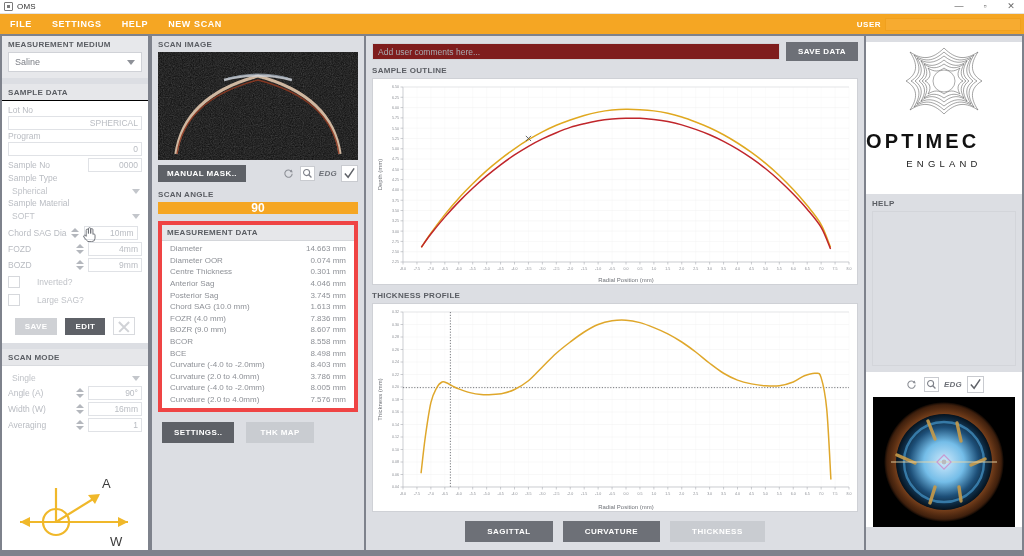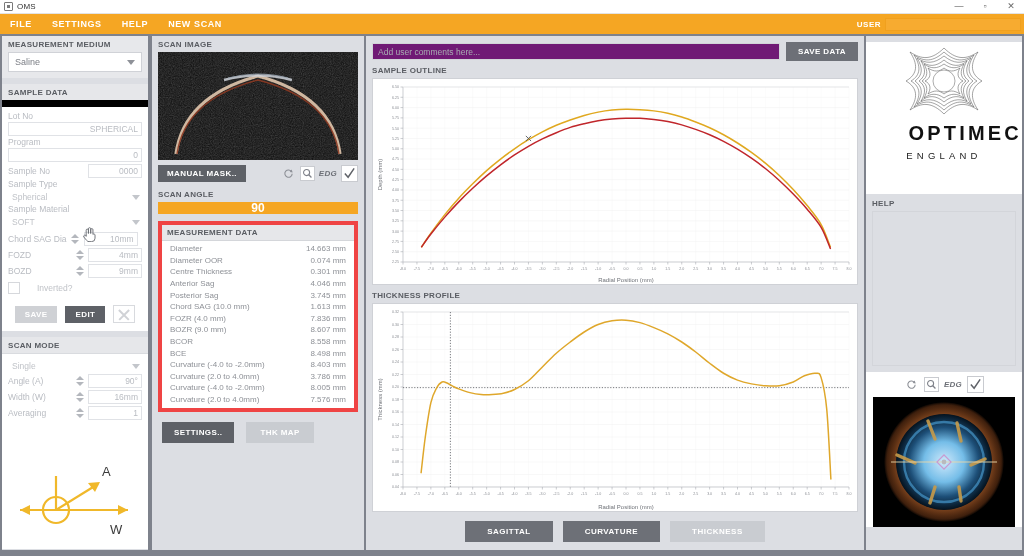--- a/index.html
+++ b/index.html
@@ -202,42 +202,42 @@
   .md-row {
     display: flex; justify-content: space-between; align-items: center;
     padding: 0 8px; height: 11.6px;
   }
   .md-key { font-size: 8px; color: #8e9197; white-space: nowrap; }
   .md-val { font-size: 8px; color: #8e9197; white-space: nowrap; }
 
   
   .comment-row { display: flex; align-items: center; gap: 6px; padding: 6px 6px 5px 6px; }
   .comment-input {
-    flex: 1 1 auto; height: 17px; background: #701a75; border: 1px solid #d2d4d8;
+    flex: 1 1 auto; height: 17px; background: #7f1d1d; border: 1px solid #d2d4d8;
     font-size: 8.5px; color: #a9acb2; padding: 0 5px;
     display: flex; align-items: center;
   }
   .save-data-btn {
     flex: 0 0 auto; background: #6d7077; color: #ffffff; font-size: 8px;
     font-weight: bold; letter-spacing: .4px; padding: 5px 12px; text-align: center;
   }
   .chart-panel { margin: 0 6px 6px 6px; background: #ffffff; border: 1px solid #cfd1d6; }
   .chart-area { position: relative; background: #ffffff; }
   .tab-row { display: flex; align-items: center; justify-content: center; gap: 10px; padding: 3px 0 6px 0; }
   .tab-btn {
     background: #6d7077; color: #ffffff; font-size: 8px; font-weight: bold;
     letter-spacing: .5px; padding: 6px 22px; text-align: center;
   }
   .tab-btn.inactive { background: #c9ccd1; }
 
   
   .logo-panel { background: #ffffff; height: 152px; position: relative; }
   .brand-name {
-    text-align: right; font-size: 20px; font-weight: bold; letter-spacing: 3.2px;
-    color: #111111; margin-top: 2px;
+    text-align: left; font-size: 20px; font-weight: bold; letter-spacing: 3.2px;
+    color: #111111; margin-top: 10px;
   }
   .brand-sub {
     text-align: center; font-size: 9.5px; letter-spacing: 4.2px;
     color: #222222; margin-top: 5px;
   }
   .help-box {
     margin: 0 6px; height: 155px; background: #dcdee3; border: 1px solid #d3d5da;
   }
   .cam-panel { margin-top: 6px; background: #ffffff; }
   .cam-toolbar { display: flex; align-items: center; justify-content: center; gap: 5px; padding: 4px 0 4px 0; }
@@ -283,21 +283,21 @@
 
     <div class="mm-box">
       <div class="section-label">MEASUREMENT MEDIUM</div>
       <div class="select-ctl">
         <span>Saline</span>
         <span class="caret"></span>
       </div>
     </div>
 
     <div class="sd-box">
-      <div class="section-label" style="background:#e6e7ea;border-bottom:7px solid #000000;">SAMPLE DATA</div>
+      <div class="section-label" style="background:#e6e7ea;border-bottom:1px solid #000000;">SAMPLE DATA</div>
 
       <div class="full-label" style="padding-top:4px;">Lot No</div>
       <div class="field-row" style="height:16px;">
         <div class="field-input">SPHERICAL</div>
       </div>
 
       <div class="full-label">Program</div>
       <div class="field-row" style="height:16px;">
         <div class="field-input">0</div>
       </div>
@@ -342,20 +342,24 @@
         <div class="spin" style="margin-left:auto;">
           <div class="up"></div>
           <div class="dn"></div>
         </div>
         <div class="field-input narrow">9mm</div>
       </div>
 
       <div class="chk-row">
         <div class="chk-box"></div>
         <span class="chk-label">Inverted?</span>
+      </div>
+      <div class="chk-row">
+        <div class="chk-box"></div>
+        <span class="chk-label">Large SAG?</span>
       </div>
 
       <div class="btn-row">
         <div class="btn disabled">SAVE</div>
         <div class="btn dark">EDIT</div>
         <div class="btn-x"></div>
       </div>
     </div>
 
     <div class="sm-box">

